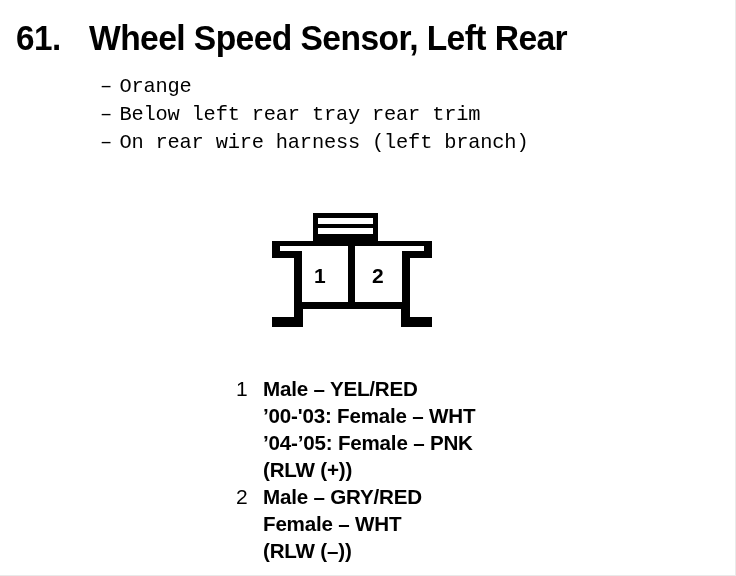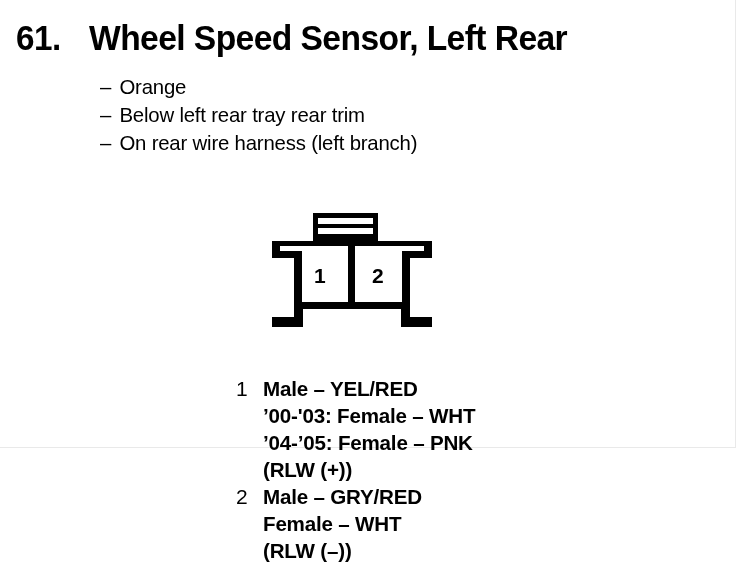--- a/index.html
+++ b/index.html
@@ -15,21 +15,21 @@
     font-family: "Liberation Sans", sans-serif;
     color: #000000;
     -webkit-font-smoothing: none;
   }
 
   .page {
     position: absolute;
     left: 0;
     top: 0;
     width: 736px;
-    height: 448px;
+    height: 576px;
     background: #ffffff;
     box-sizing: border-box;
     border-right: 1px solid #e9e9e9;
     border-bottom: 1px solid #e9e9e9;
   }
 
   
   .heading {
     position: absolute;
     left: 16px;
@@ -56,20 +56,21 @@
     transform: scaleX(0.96);
     transform-origin: left center;
   }
 
   
   .notes {
     position: absolute;
     left: 100px;
     top: 73px;
     width: 560px;
+    font-family: Liberation Mono, monospace;
   }
   .note-line {
     font-size: 21px;
     line-height: 28px;
     white-space: nowrap;
     letter-spacing: -0.2px;
     transform: scaleX(0.97);
     transform-origin: left center;
   }
   .note-dash {

